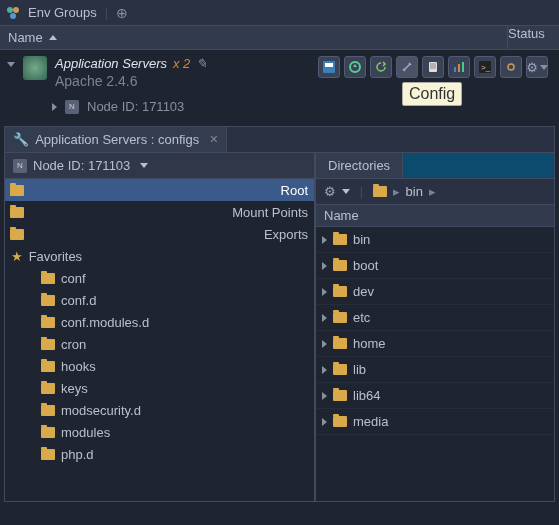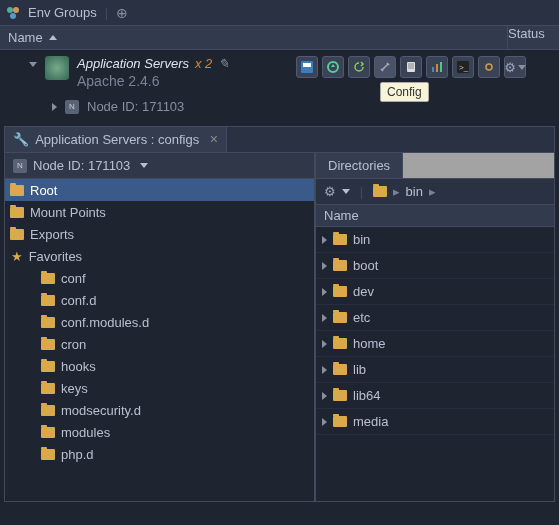--- a/index.html
+++ b/index.html
@@ -3,53 +3,53 @@
   <meta charset="utf-8">
   <style>
     * { margin:0; padding:0; box-sizing:border-box; font-family:Arial,sans-serif; }
     body { background:#1e2430; color:#b8c0d0; font-size:13px; width:559px; height:525px; overflow:hidden; }
     .topbar { display:flex; align-items:center; height:26px; background:#2a3142; border-bottom:1px solid #414a5e; padding:0 6px; gap:8px; }
     .logo { width:14px; height:14px; }
     .hdrrow { display:flex; align-items:center; height:24px; background:#323a4e; border-bottom:1px solid #414a5e; }
     .hdrcell-name { flex:1; display:flex; align-items:center; padding:0 8px; gap:6px; }
     .hdrcell-status { width:52px; padding:0 0; border-left:1px solid #414a5e; height:100%; display:flex; align-items:flex-start; }
     .sort-arrow { width:0; height:0; border-left:4px solid transparent; border-right:4px solid transparent; border-bottom:5px solid #b8c0d0; }
-    .approw { display:flex; align-items:flex-start; padding:6px 23px; gap:8px; }
+    .approw { display:flex; align-items:flex-start; padding:6px 1px; gap:8px; }
     .chev { width:0; height:0; border-left:4px solid transparent; border-right:4px solid transparent; border-top:5px solid #888fa0; margin-top:6px; margin-left:6px; }
     .appicon { width:24px; height:24px; background:radial-gradient(#7a8,#365); border-radius:3px; }
     .appinfo { display:flex; flex-direction:column; gap:2px; }
     .apptitle { display:flex; align-items:center; gap:6px; font-style:italic; color:#dfe4ee; }
     .xcount { color:#d08838; }
     .pencil { color:#888fa0; }
     .appsub { font-size:14px; color:#7a8396; }
     .toolbar { display:flex; gap:4px; margin-left:auto; padding-right:10px; position:relative; }
     .tbtn { width:22px; height:22px; background:#3a4256; border:1px solid #505a72; border-radius:3px; display:flex; align-items:center; justify-content:center; cursor:pointer; position:relative; }
     .tbtn.active { background:#4a5268; }
-    .tooltip { position:absolute; top:26px; left:84px; background:#f7f4d8; color:#333; border:1px solid #aaa; padding:2px 6px; font-size:12px; border-radius:2px; z-index:5; }
+    .tooltip { position:absolute; top:26px; left:84px; background:#f7f4d8; color:#333; border:1px solid #aaa; padding:2px 6px; font-size:16px; border-radius:2px; z-index:5; }
     .noderow { display:flex; align-items:center; padding:4px 8px 8px 52px; gap:8px; color:#888fa0; }
     .nodeicon { width:14px; height:14px; background:#5a6278; border-radius:2px; display:flex; align-items:center; justify-content:center; font-size:8px; color:#ccc; }
     .chev-r { width:0; height:0; border-top:4px solid transparent; border-bottom:4px solid transparent; border-left:5px solid #888fa0; }
     .panel { border:1px solid #414a5e; margin:4px; background:#1e2430; }
     .tabbar { display:flex; align-items:center; height:26px; background:#2a3142; border-bottom:1px solid #414a5e; }
     .tab { display:flex; align-items:center; height:100%; padding:0 8px; gap:6px; background:#343c50; border-right:1px solid #414a5e; }
     .tabclose { color:#888; font-size:11px; cursor:pointer; padding-left:4px; }
     .wrench { color:#8fa0c0; }
     .split { display:flex; height:348px; }
     .leftpane { flex:1; background:#1e2430; border-right:2px solid #414a5e; overflow:hidden; }
     .rightpane { width:238px; background:#1e2430; overflow:hidden; }
     .nodehdr { background:#2f3748; height:26px; display:flex; align-items:center; padding:0 8px; gap:6px; border-bottom:1px solid #414a5e; }
     .dd-arrow { width:0; height:0; border-left:4px solid transparent; border-right:4px solid transparent; border-top:5px solid #b8c0d0; margin-left:4px; }
     .treenode { display:flex; align-items:center; height:22px; padding:0 6px; gap:6px; cursor:pointer; }
     .treenode.sel { background:#3a5a8a; color:#fff; }
-    .treenode.l1 { padding-left:5px; }
+    .treenode.l1 { padding-left:5px;justify-content:space-between; }
     .treenode.l2 { padding-left:36px; }
     .folder { width:14px; height:11px; background:#d9a94a; border-radius:1px; position:relative; }
     .folder::before { content:''; position:absolute; top:-2px; left:0; width:6px; height:2px; background:#d9a94a; border-radius:1px 1px 0 0; }
     .star { color:#d9a94a; }
-    .rtabs { height:26px; background:#a3a3a3; display:flex; align-items:center; border-bottom:1px solid #414a5e; }
+    .rtabs { height:26px; background:#0c4a6e; display:flex; align-items:center; border-bottom:1px solid #414a5e; }
     .rtab { height:100%; padding:0 12px; display:flex; align-items:center; background:#343c50; border-right:1px solid #414a5e; }
     .rtools { height:26px; background:#2a3142; display:flex; align-items:center; padding:0 8px; gap:10px; border-bottom:1px solid #414a5e; }
     .gear { color:#9aa3b8; }
     .crumb { display:flex; align-items:center; gap:6px; }
     .crumb-arr { color:#7a8396; }
     .rnamehdr { height:22px; background:#323a4e; display:flex; align-items:center; padding:0 8px; border-bottom:1px solid #414a5e; }
     .rrow { display:flex; align-items:center; height:26px; padding:0 6px; gap:6px; cursor:pointer; border-bottom:1px solid #262d3c; }
     .plus { color:#888fa0; font-size:14px; }
     svg { display:block; }
   </style>

